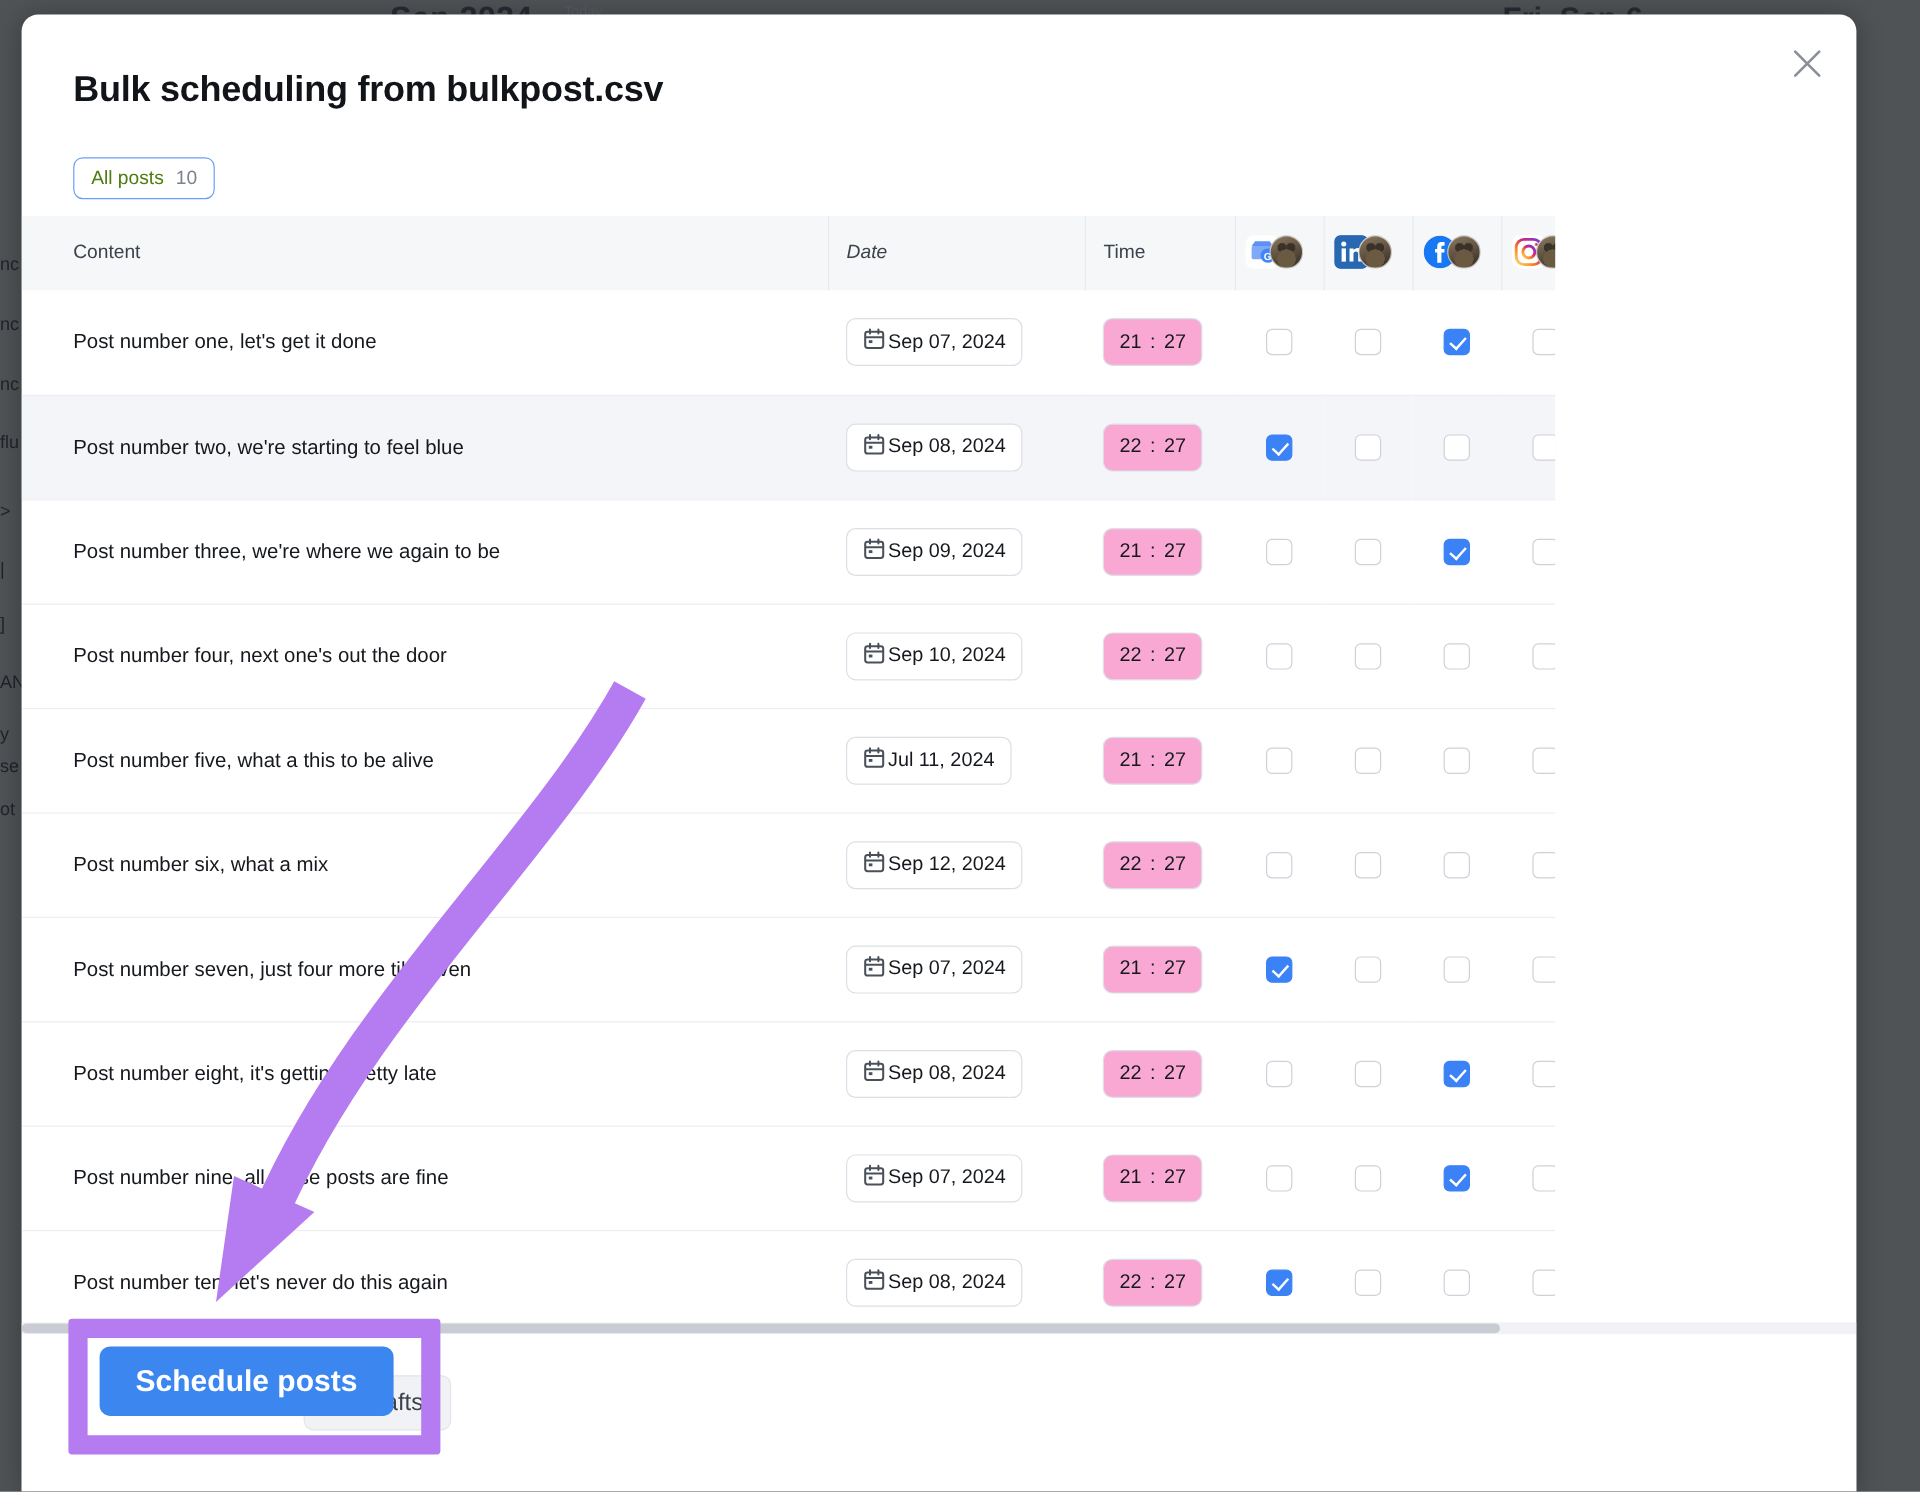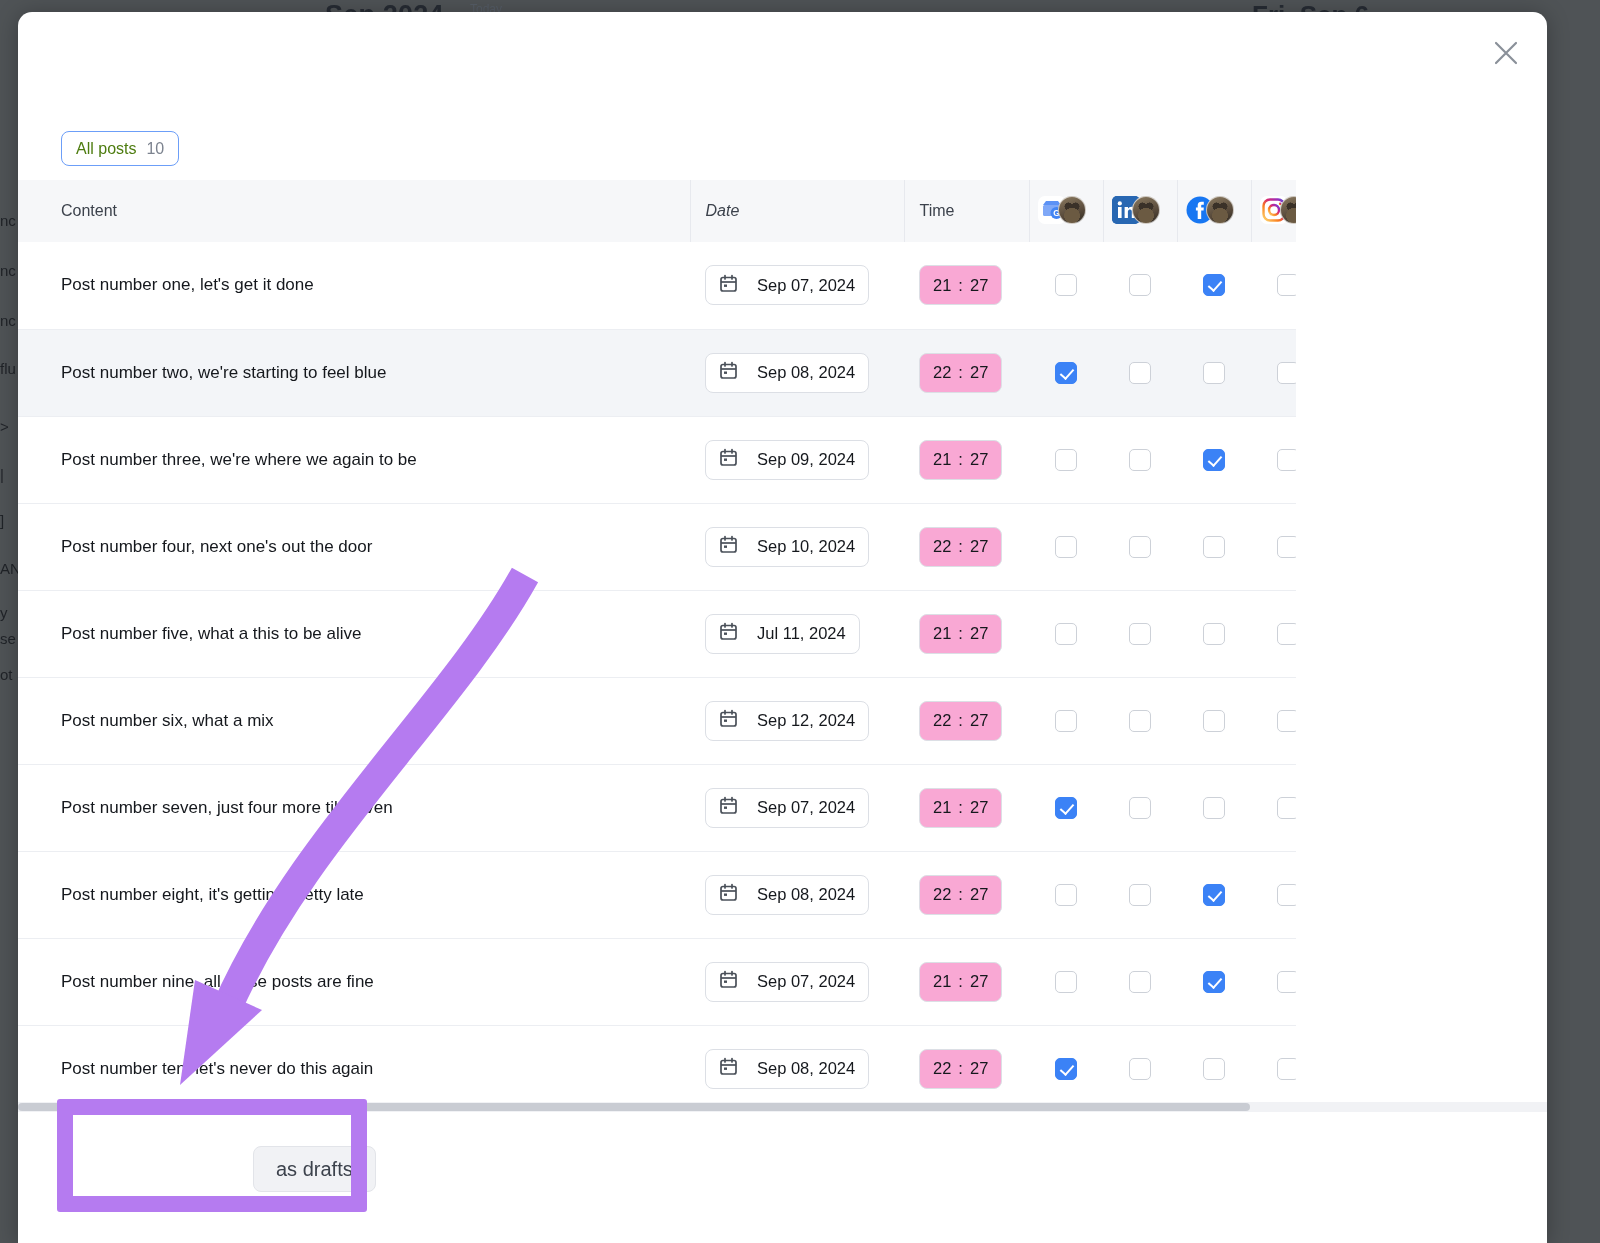--- a/index.html
+++ b/index.html
@@ -82,21 +82,21 @@
   th.c-plat .avpair { display: flex; align-items: center; justify-content: center; }
 
   table.sched tbody tr { height: 87px; border-bottom: 1px solid #eceef2; }
   table.sched tbody tr.alt { background: #f3f5f8; }
   table.sched td { vertical-align: middle; font-size: 17px; color: #15181d; }
   td.c-content { padding-left: 43px; }
   td.c-date, td.c-time { padding-left: 15px; }
   td.c-plat { text-align: center; padding: 0; }
 
   .date-field {
-    display: inline-flex; align-items: center; gap: 19px;
+    display: inline-flex; align-items: center; gap: 2px;
     height: 40px; padding: 0 13px;
     border: 1px solid #dcdfe5; border-radius: 8px; background: #fff;
     font-size: 16.5px; color: #15181d; cursor: pointer; white-space: nowrap;
   }
   .time-field {
     display: inline-flex; align-items: center; gap: 7px;
     height: 40px; padding: 0 13px;
     border: 1px solid #dcdfe5; border-radius: 8px; background: #f9a8d4;
     font-size: 16.5px; color: #15181d; cursor: pointer;
   }
@@ -200,20 +200,21 @@
 </div>
 
 <div class="modal">
 
   <div class="close-btn">
     <svg width="26" height="26" viewBox="0 0 26 26" aria-hidden="true">
       <path d="M3 3 L23 23 M23 3 L3 23" stroke="#8a9099" stroke-width="2.2" stroke-linecap="round"></path>
     </svg>
   </div>
 
+  <div class="modal-title">Bulk scheduling from bulkpost.csv</div>
 
   <div class="tab-pill">
     <span class="lbl">All posts</span>
     <span class="cnt">10</span>
   </div>
 
   <div class="table-wrap">
     <table class="sched">
       <thead>
         <tr>
@@ -560,20 +561,21 @@
     </table>
   </div>
 
   <div class="hscroll">
     <div class="thumb"></div>
   </div>
 
   <div class="footer-bar"></div>
 
   <button class="btn-secondary">as drafts</button>
+  <button class="btn-primary">Schedule posts</button>
 
   <div class="anno-box"></div>
 </div>
 
 <svg class="anno-arrow" width="420" height="580" viewBox="0 0 420 580">
   <path d="M375 35 C 300 170, 150 300, 76 470" stroke="#b57bf0" stroke-width="30" fill="none" stroke-linecap="butt"></path>
   <path d="M30 545 L 45 440 L 112 470 Z" fill="#b57bf0"></path>
 </svg>
 
 </body></html>

